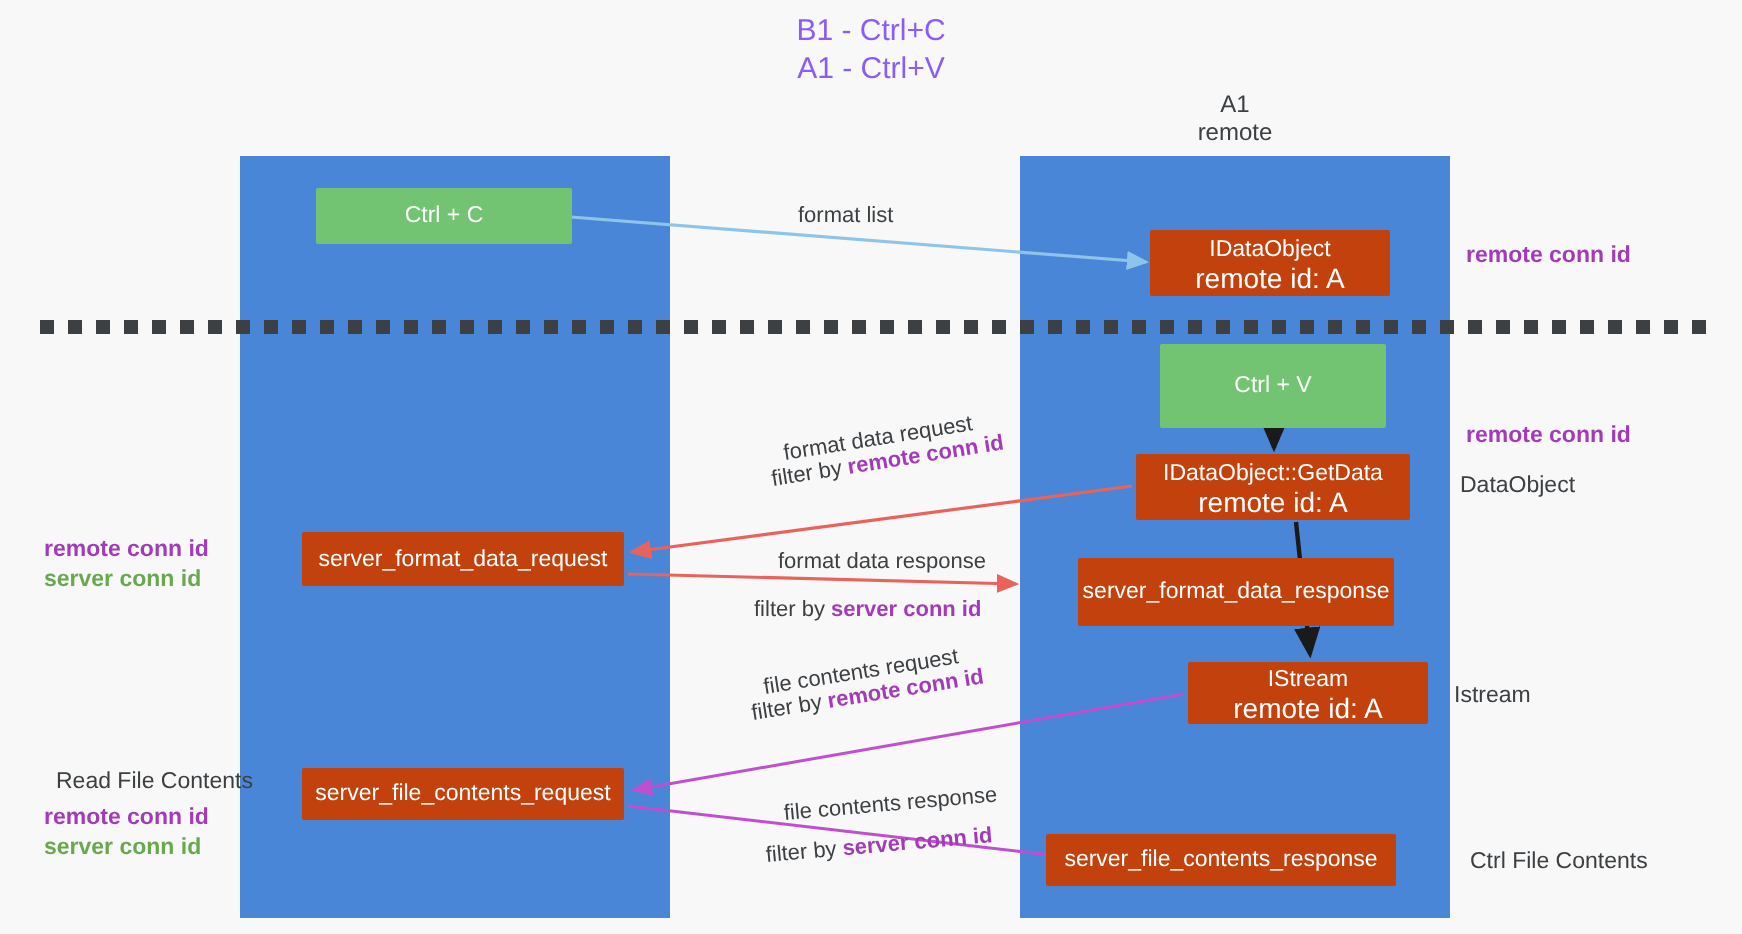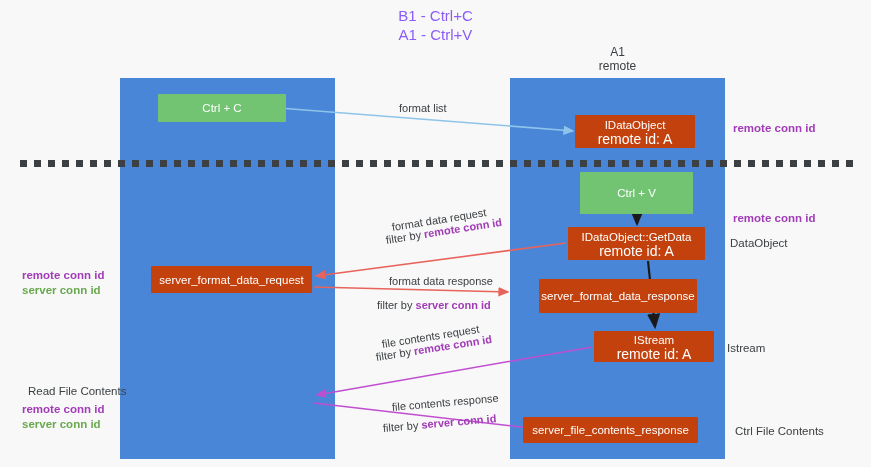--- a/index.html
+++ b/index.html
@@ -210,20 +210,23 @@
 
   <div class="abs box orange" id="box-sfdres">
     <span>server_format_data_response</span>
   </div>
 
   <div class="abs box orange" id="box-istream">
     <span>IStream</span>
     <span class="l2">remote id: A</span>
   </div>
 
+  <div class="abs box orange" id="box-sfcreq">
+    <span>server_file_contents_request</span>
+  </div>
 
   <div class="abs box orange" id="box-sfcres">
     <span>server_file_contents_response</span>
   </div>
 
   <div class="abs side bold-purple" id="ann-remote-1">remote conn id</div>
   <div class="abs side bold-purple" id="ann-remote-2">remote conn id</div>
   <div class="abs side side-plain" id="ann-dataobject">DataObject</div>
   <div class="abs side side-plain" id="ann-istream">Istream</div>
   <div class="abs side side-plain" id="ann-write">Ctrl File Contents</div>

